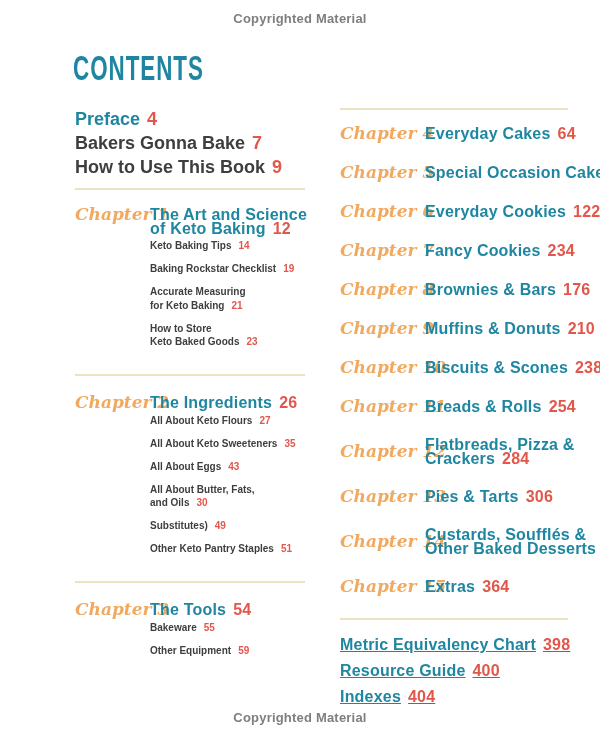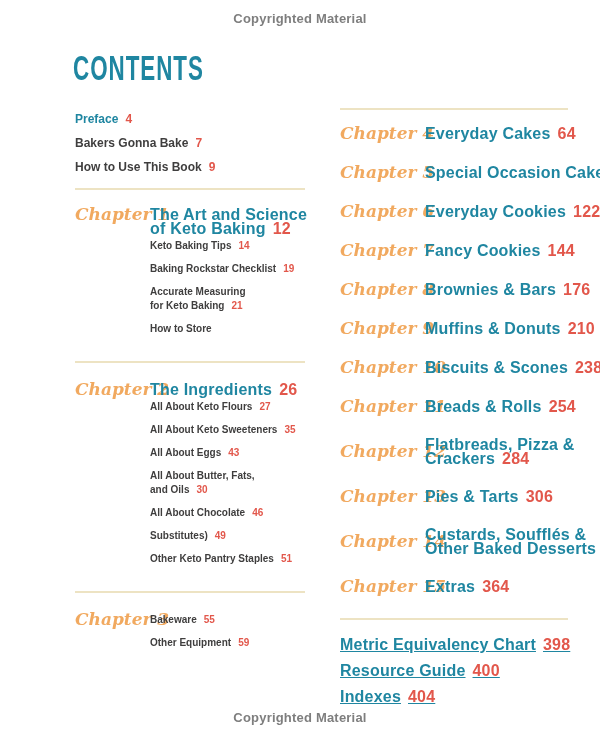--- a/index.html
+++ b/index.html
@@ -27,21 +27,21 @@
     font-size:35px;
     letter-spacing:1.5px;
     transform:scaleX(0.64);
     transform-origin:left top;
     white-space:nowrap;
   }
   .col-left{position:absolute;left:75px;top:112px;width:230px;}
   .col-right{position:absolute;left:340px;top:108px;width:228px;}
 
   .front-item{
-    font-size:12px;font-weight:bold;color:var(--body,#3f3e3e);
+    font-size:18px;font-weight:bold;color:var(--body,#3f3e3e);
     line-height:14px;margin-bottom:10px;white-space:nowrap;
   }
   .teal-label{color:var(--teal,#1f86a1);}
   .num{color:var(--number,#e2574b);font-weight:bold;margin-left:7px;}
 
   .divider{height:2px;background:var(--divider,#ede3c3);}
   .d-left-1{margin:14px 0 18px 0;}
   .d-left-2,.d-left-3{margin:16px 0 20px 0;}
   .d-right-top{margin:0 0 16px 0;}
   .d-right-bottom{margin:12px 0 18px 0;}
@@ -109,20 +109,21 @@
         </div>
         <div class="item">
           <span class="t-line"><span>Baking Rockstar Checklist</span><span class="num">19</span></span>
         </div>
         <div class="item">
           <span class="t-line">Accurate Measuring</span>
           <span class="t-line"><span>for Keto Baking</span><span class="num">21</span></span>
         </div>
         <div class="item">
           <span class="t-line">How to Store</span>
+          <span class="t-line"><span>Keto Baked Goods</span><span class="num">23</span></span>
         </div>
       </div>
     </div>
 
     <div class="divider d-left-2"></div>
 
     <div class="chapter-block">
       <div class="ch-label-left script">Chapter 2</div>
       <div class="ch-content">
         <div class="ch-title">
@@ -135,36 +136,36 @@
           <span class="t-line"><span>All About Keto Sweeteners</span><span class="num">35</span></span>
         </div>
         <div class="item">
           <span class="t-line"><span>All About Eggs</span><span class="num">43</span></span>
         </div>
         <div class="item">
           <span class="t-line">All About Butter, Fats,</span>
           <span class="t-line"><span>and Oils</span><span class="num">30</span></span>
         </div>
         <div class="item">
-          <span class="t-line"><span>All About Chocolate</span><span class="num">46</span></span>
-        </div>
-        <div class="item">
           <span class="t-line"><span>Substitutes)</span><span class="num">49</span></span>
         </div>
         <div class="item">
           <span class="t-line"><span>Other Keto Pantry Staples</span><span class="num">51</span></span>
         </div>
       </div>
     </div>
 
     <div class="divider d-left-3"></div>
 
     <div class="chapter-block">
       <div class="ch-label-left script">Chapter 3</div>
       <div class="ch-content">
+        <div class="ch-title">
+          <span class="t-line"><span>The Tools</span><span class="num">54</span></span>
+        </div>
         <div class="item">
           <span class="t-line"><span>Bakeware</span><span class="num">55</span></span>
         </div>
         <div class="item">
           <span class="t-line"><span>Other Equipment</span><span class="num">59</span></span>
         </div>
       </div>
     </div>
 
   </div>
@@ -190,21 +191,21 @@
     <div class="row">
       <div class="ch-label-right script">Chapter 6</div>
       <div class="ch-title">
         <span class="t-line"><span>Everyday Cookies</span><span class="num">122</span></span>
       </div>
     </div>
 
     <div class="row">
       <div class="ch-label-right script">Chapter 7</div>
       <div class="ch-title">
-        <span class="t-line"><span>Fancy Cookies</span><span class="num">144</span></span>
+        <span class="t-line"><span>Fancy Cookies</span><span class="num">234</span></span>
       </div>
     </div>
 
     <div class="row">
       <div class="ch-label-right script">Chapter 8</div>
       <div class="ch-title">
         <span class="t-line"><span>Brownies &amp; Bars</span><span class="num">176</span></span>
       </div>
     </div>
 

